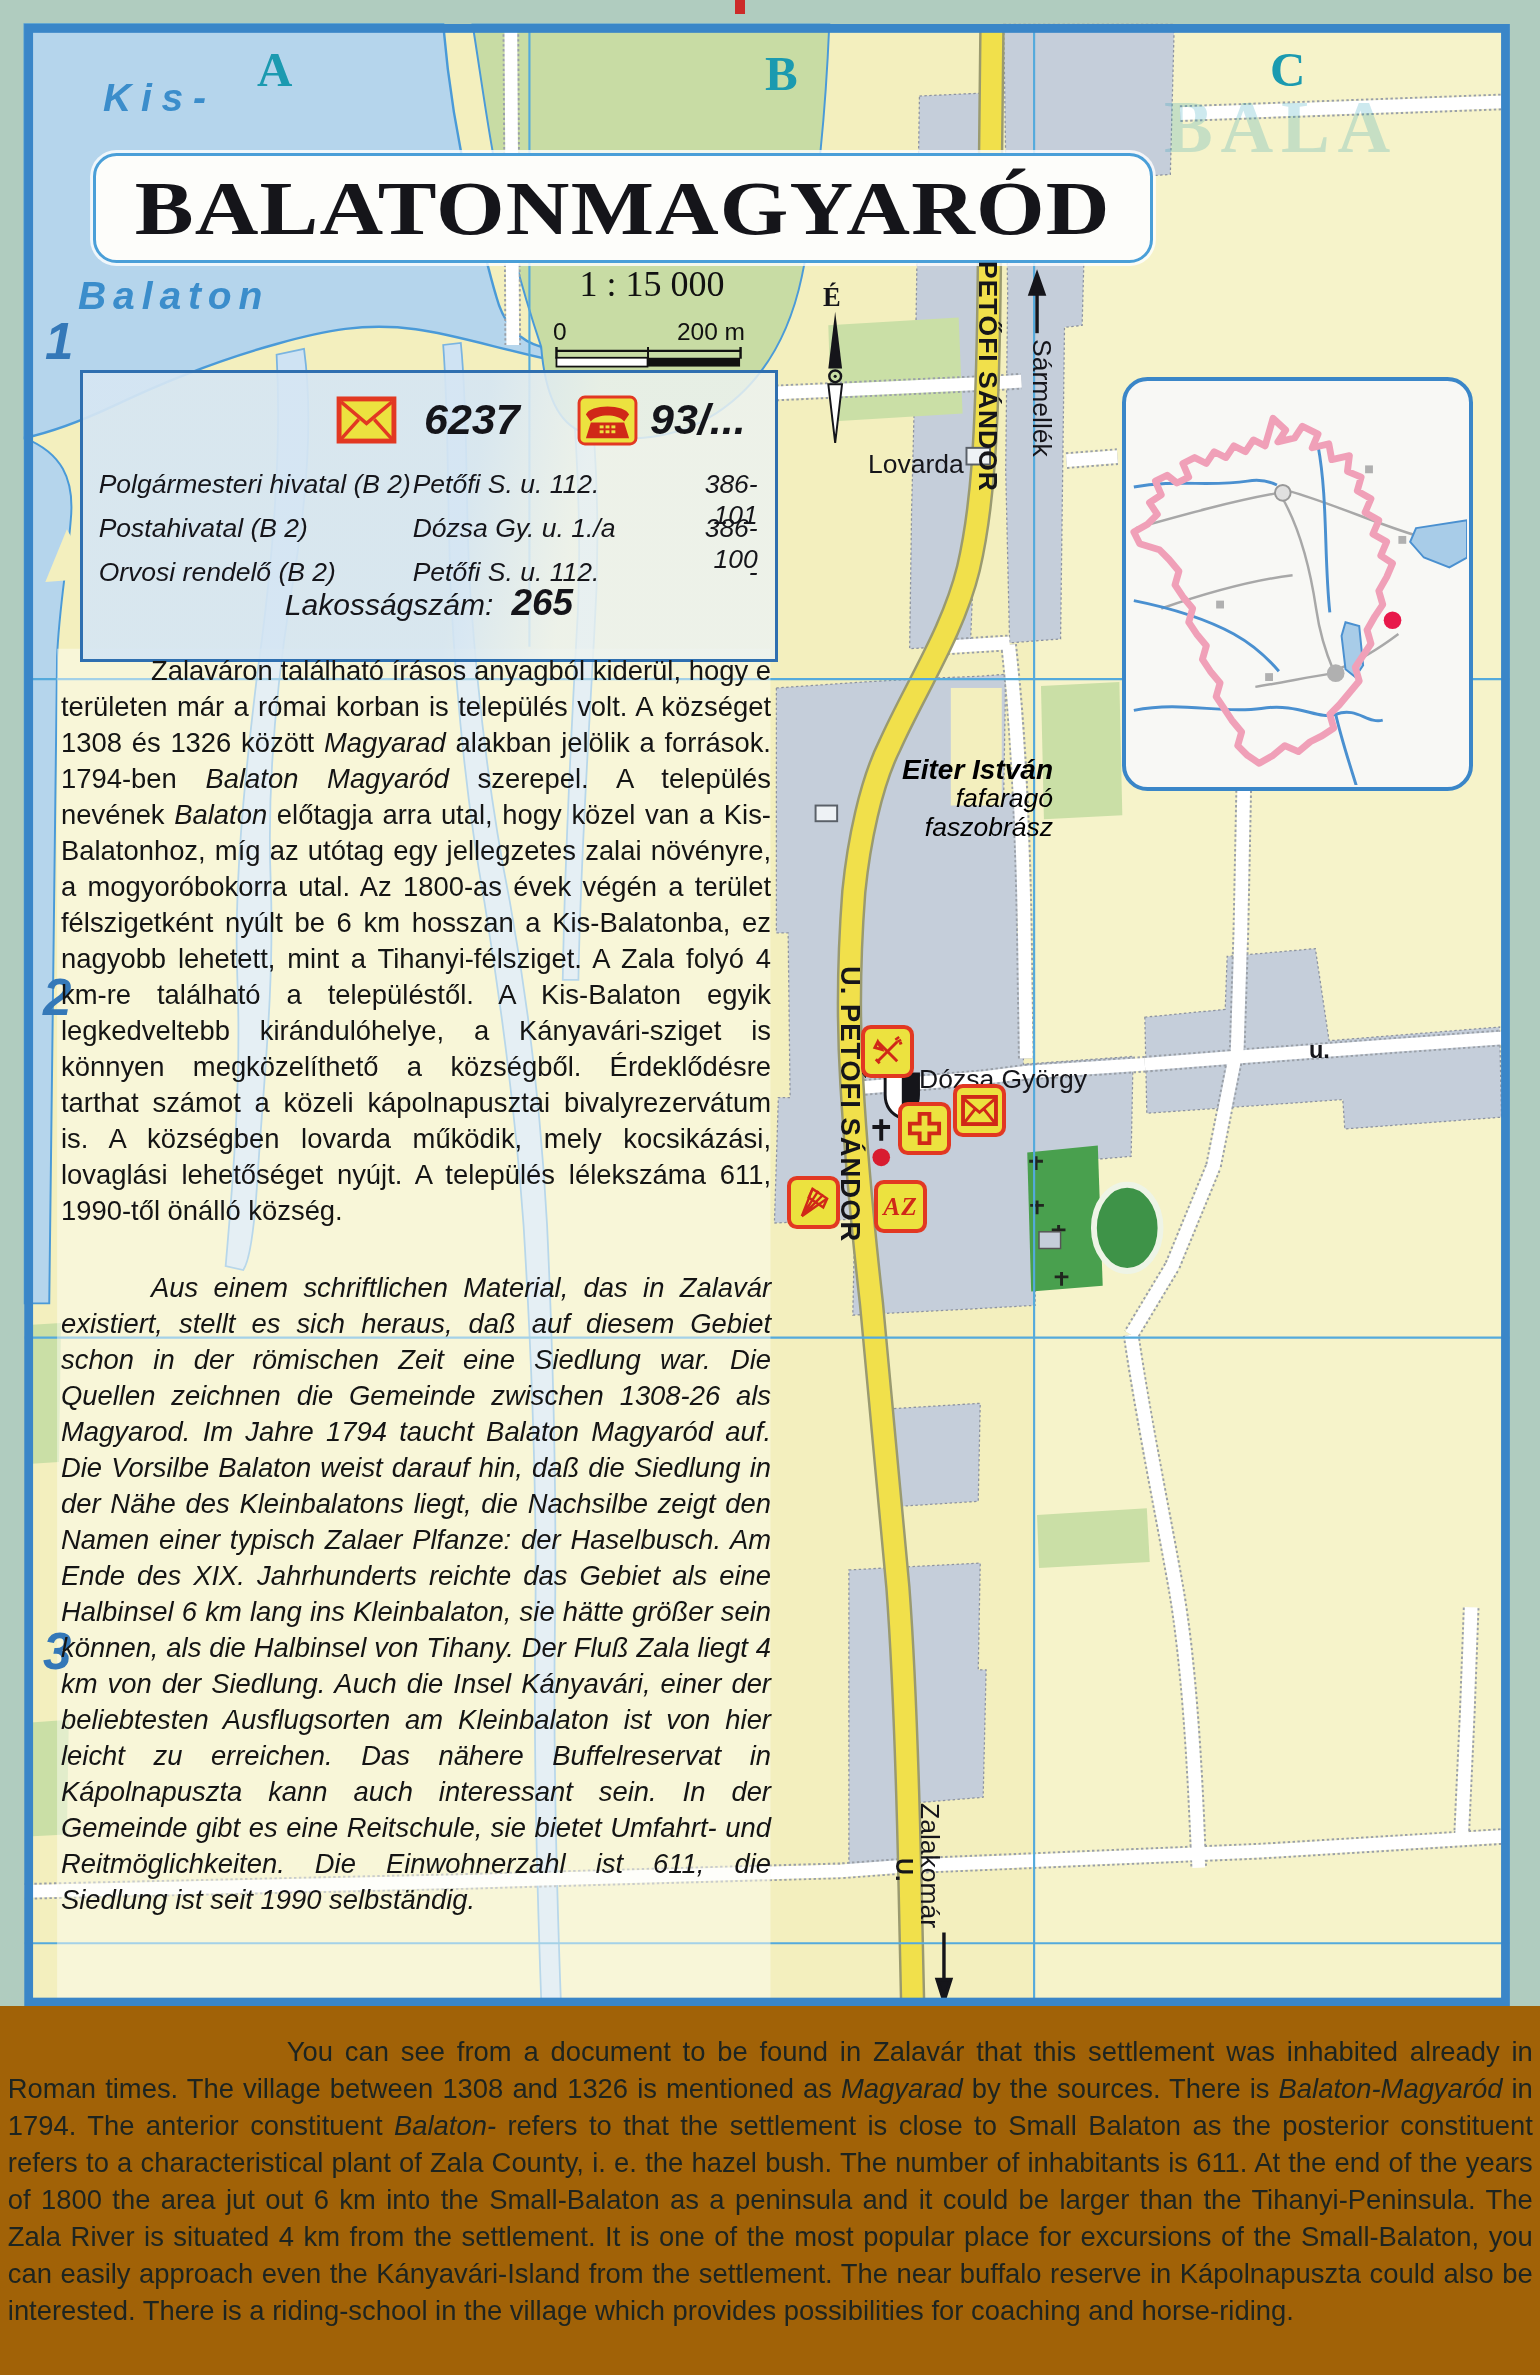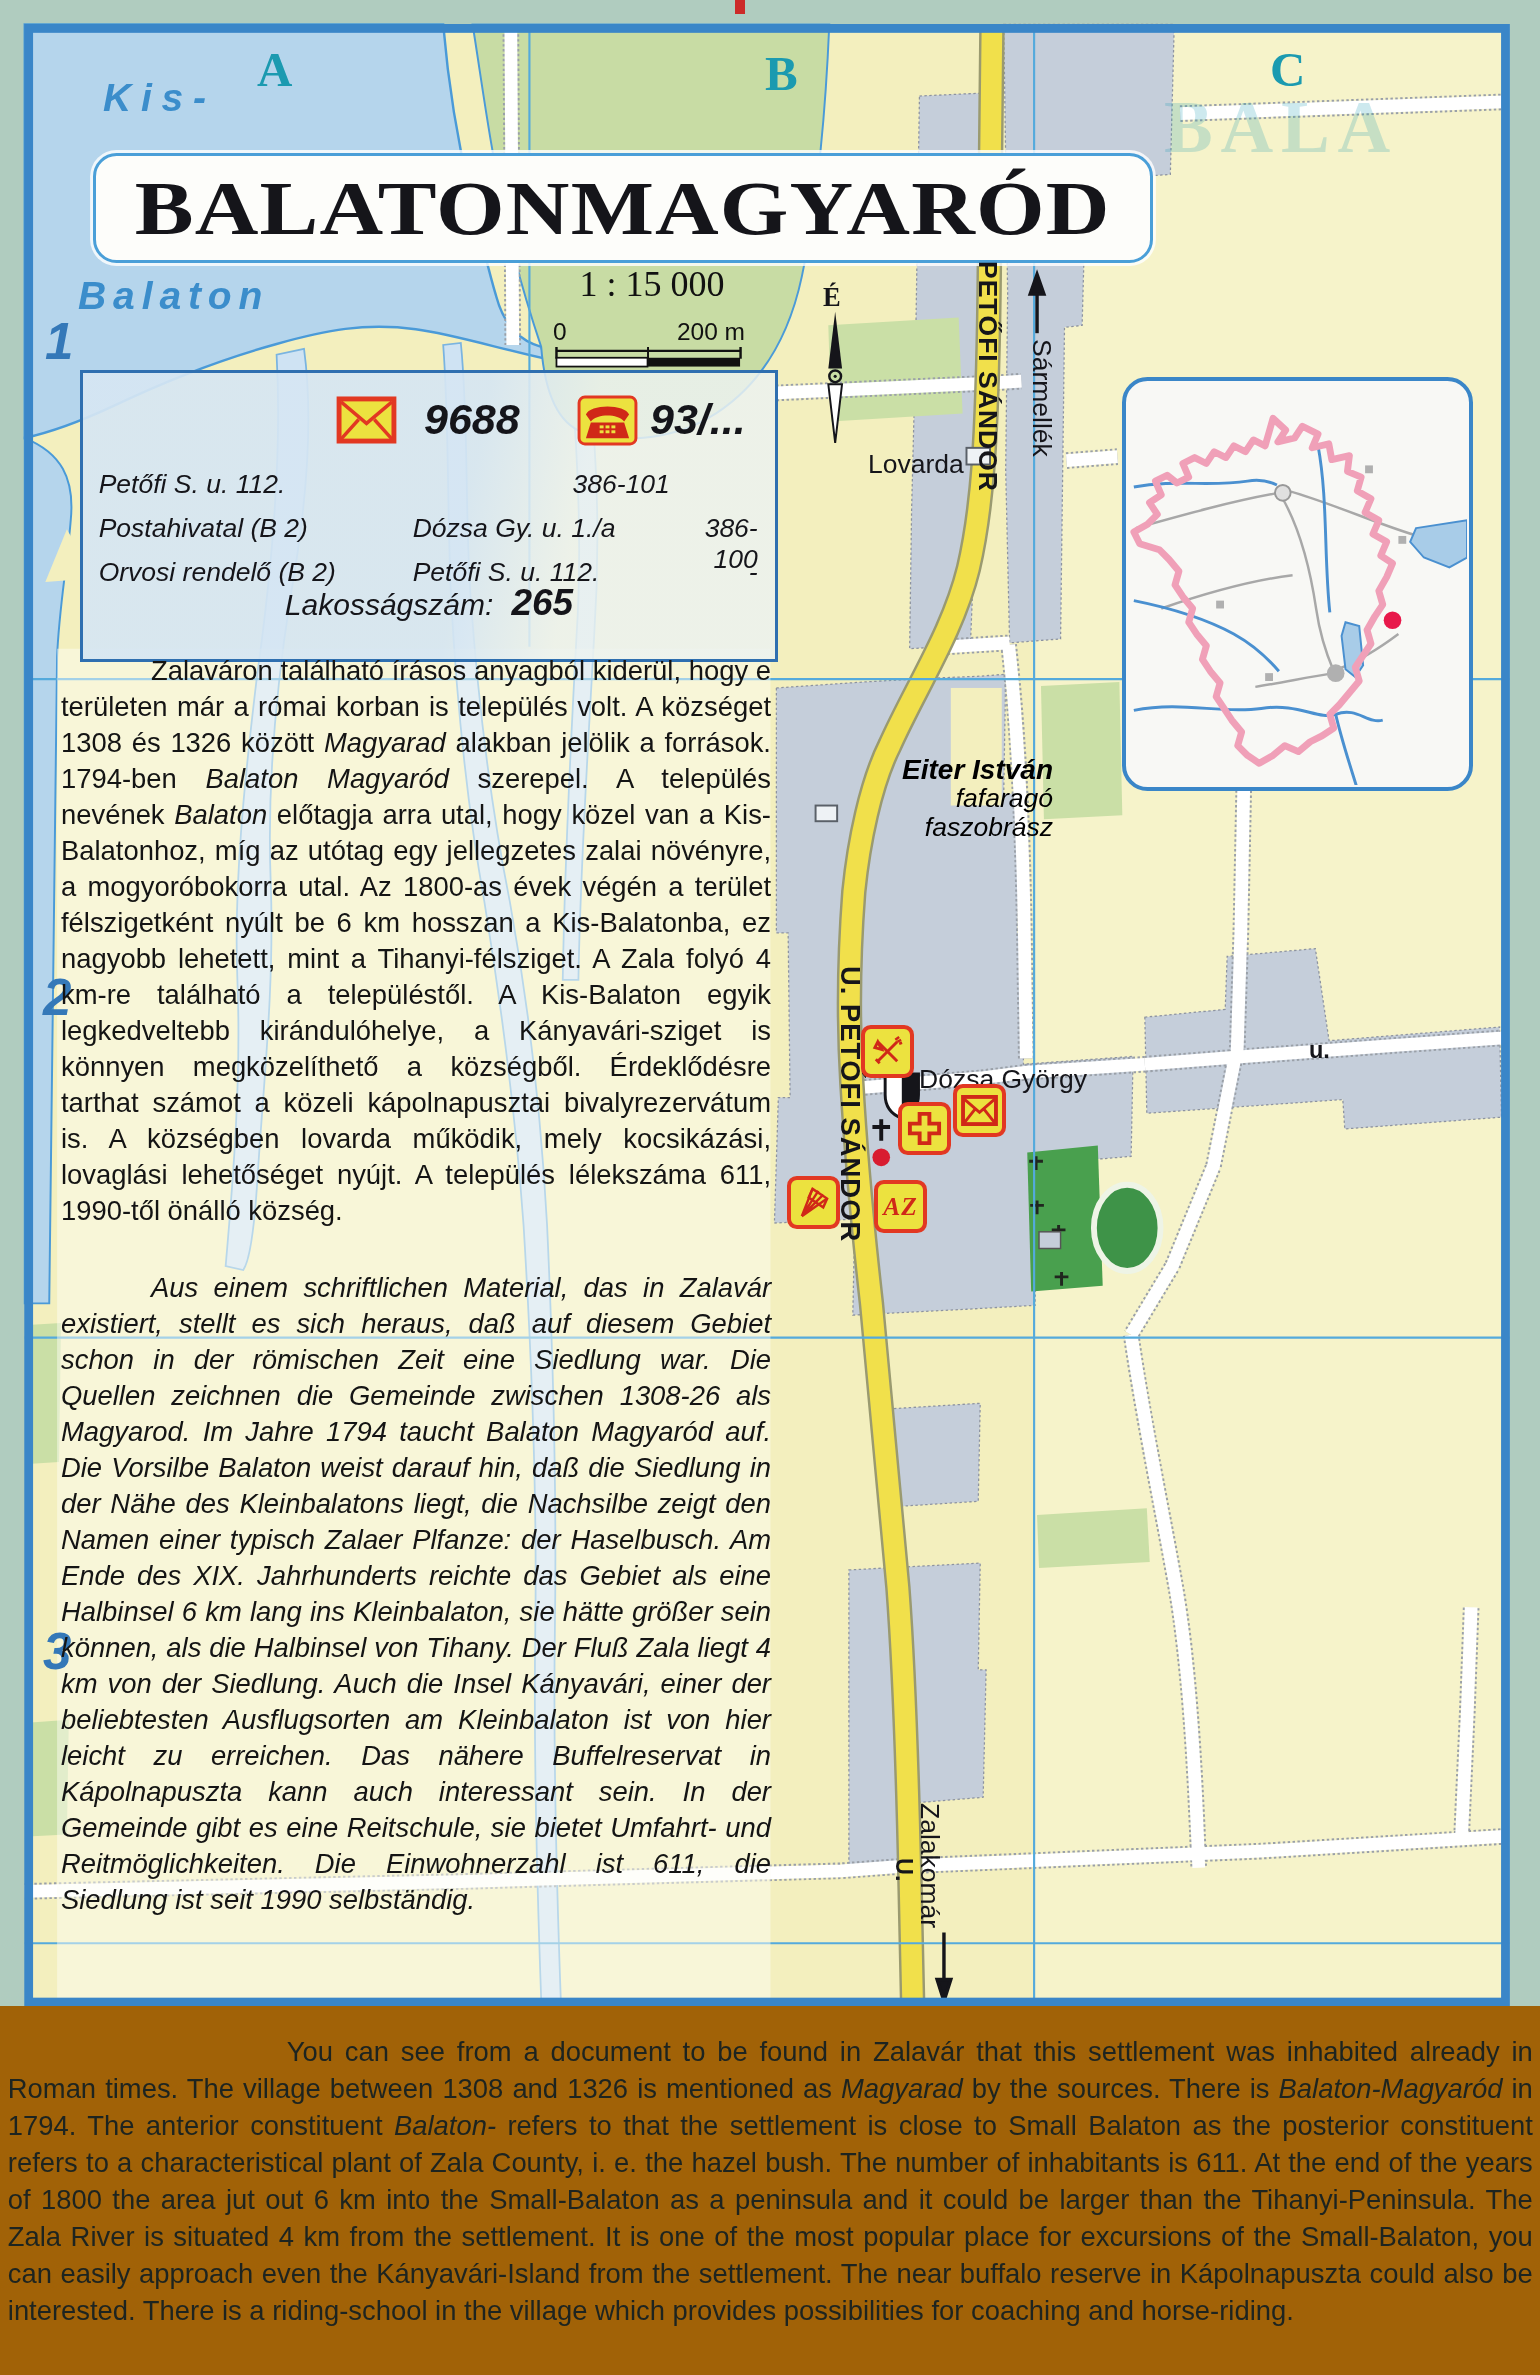--- a/index.html
+++ b/index.html
@@ -228,36 +228,37 @@
     <rect x="95" y="13" width="94" height="9" fill="#111"></rect>
   </svg>
 
   <div class="mlabel" style="left:823px;top:282px;font-family:'Liberation Serif',serif;font-weight:bold;font-size:26.5px;">É</div>
 
   <div id="info-box">
     <svg class="badge" style="left:253px;top:22.5px;" width="61" height="48" viewBox="0 0 62 49">
       <rect x="3" y="3" width="56" height="43" fill="#ece23f" stroke="#e23822" stroke-width="5"></rect>
       <path d="M5,6 L31,28 L57,6 M5,44 L23,24 M57,44 L39,24" fill="none" stroke="#e23822" stroke-width="3.5"></path>
     </svg>
-    <div class="ib-num" style="left:341px;top:21.6px;">9688</div>
+    <div class="ib-num" style="left:341px;top:21.6px;">6237</div>
     <svg class="badge" style="left:494px;top:21.6px;" width="61" height="51" viewBox="0 0 62 52">
       <rect x="2" y="2" width="58" height="48" rx="6" fill="#ece23f" stroke="#e23822" stroke-width="3"></rect>
       <path d="M9,20 C13,9 49,9 53,20 L48,27 C41,19 21,19 14,27 Z" fill="#d02818"></path>
       <path d="M14,28 h34 l5,16 H9 Z" fill="#d02818"></path>
       <g fill="#ece23f">
           <rect x="23" y="31" width="4" height="3"></rect>
           <rect x="29" y="31" width="4" height="3"></rect>
           <rect x="35" y="31" width="4" height="3"></rect>
       <rect x="23" y="36" width="4" height="3"></rect>
           <rect x="29" y="36" width="4" height="3"></rect>
           <rect x="35" y="36" width="4" height="3"></rect>
         </g>
     </svg>
     <div class="ib-num" style="left:567px;top:21.6px;">93/...</div>
     <div class="ib-row" style="top:96px;">
+      <span>Polgármesteri hivatal (B 2)</span>
       <span>Petőfi S. u. 112.</span>
       <span class="ph">386-101</span>
     </div>
     <div class="ib-row" style="top:140px;">
       <span>Postahivatal (B 2)</span>
       <span>Dózsa Gy. u. 1./a</span>
       <span class="ph">386-100</span>
     </div>
     <div class="ib-row" style="top:184px;">
       <span>Orvosi rendelő (B 2)</span>

